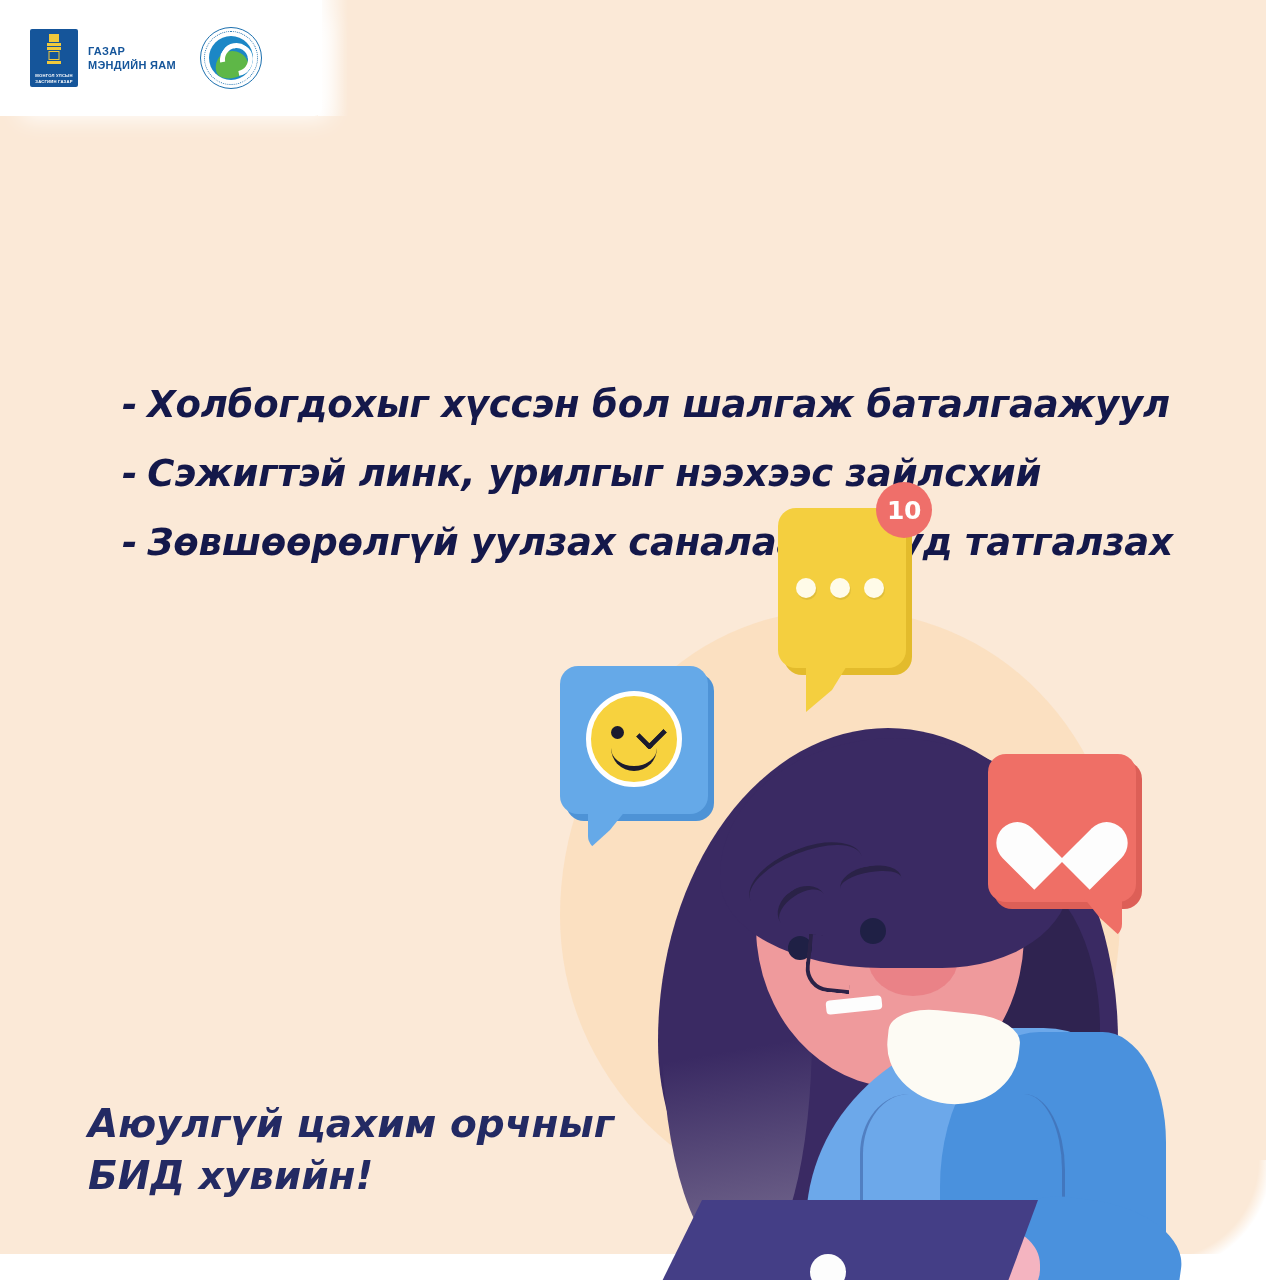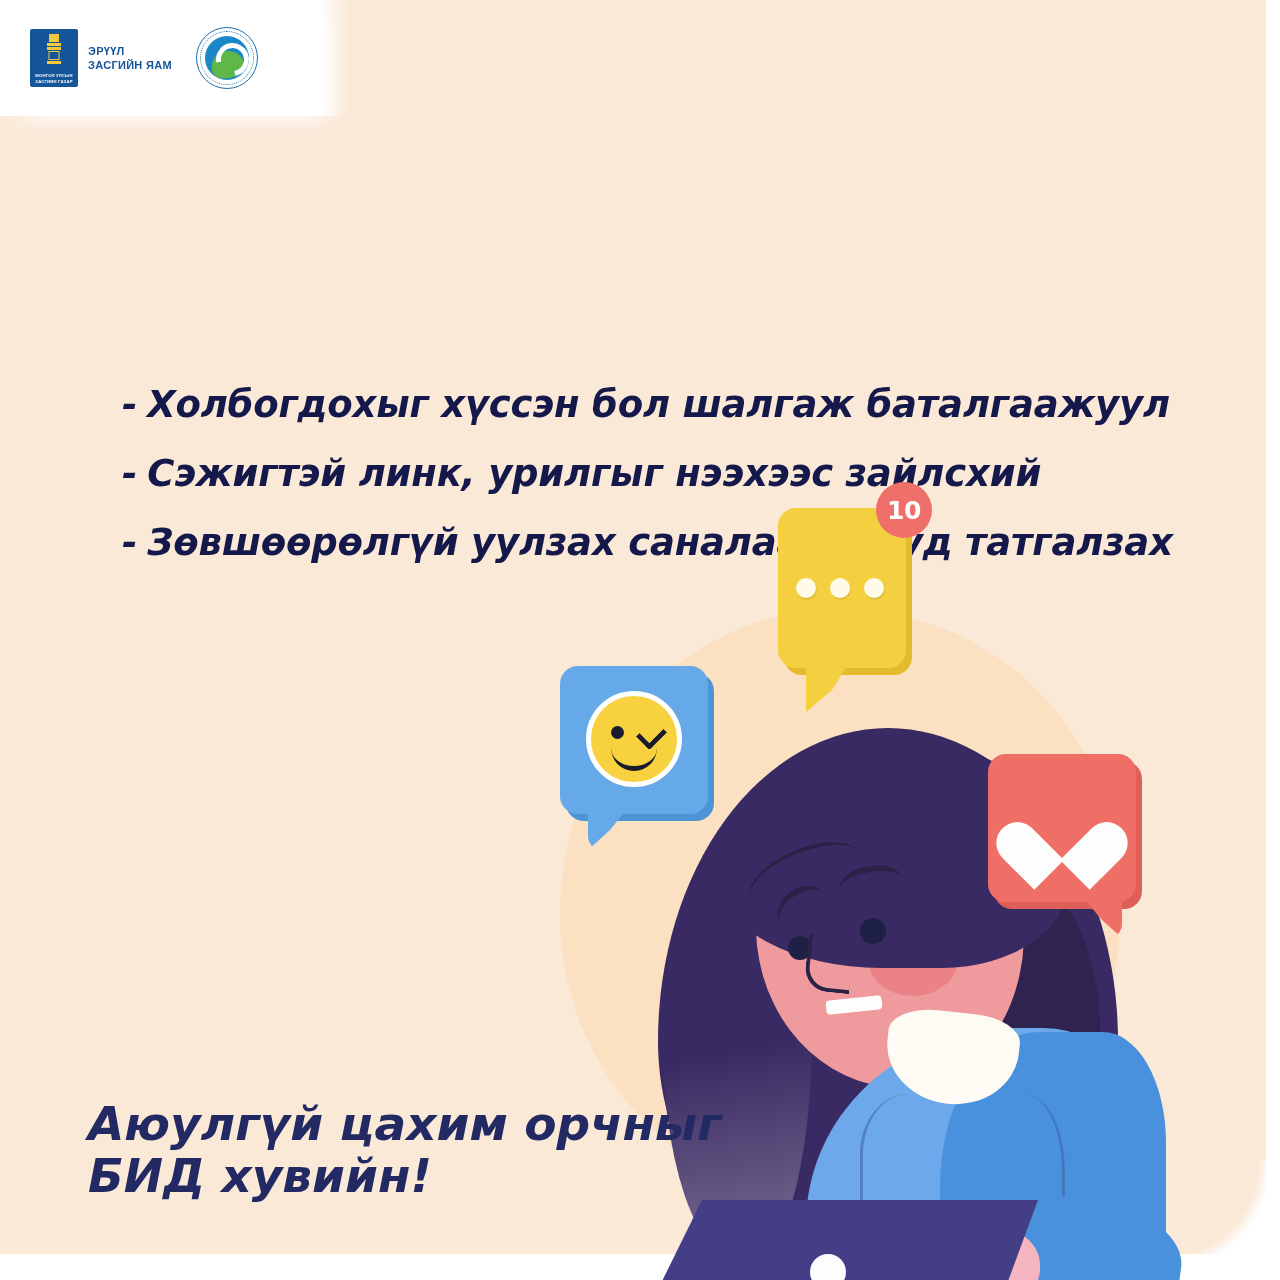--- a/index.html
+++ b/index.html
@@ -118,21 +118,21 @@
     white-space:nowrap;
     letter-spacing:-0.2px;
   }
   .bullet .dash{margin-right:10px;}
 
   .tagline{
     position:absolute;left:88px;top:1098px;
     color:#232a63;
     font-family:"DejaVu Sans","Liberation Sans",sans-serif;
     font-style:italic;font-weight:bold;
-    font-size:47px;line-height:52px;
+    font-size:39px;line-height:52px;
     z-index:6;
   }
 
   
   .art{
     position:absolute;left:520px;top:600px;width:700px;height:680px;
     z-index:3;
   }
   .halo{
     position:absolute;left:40px;top:10px;width:560px;height:600px;
@@ -314,22 +314,22 @@
         <div class="soyombo">
           <i class="s-top"></i>
           <i class="s-b1"></i>
           <i class="s-b2"></i>
           <i class="s-mid"></i>
           <i class="s-b3"></i>
         </div>
         <div class="emb-txt">МОНГОЛ УЛСЫН ЗАСГИЙН ГАЗАР</div>
       </div>
       <div class="gov-name">
-        <div>ЭРҮҮЛ</div>
-        <div>ЗАСГИЙН ЯАМ</div>
+        <div>ГАЗАР</div>
+        <div>МЭНДИЙН ЯАМ</div>
       </div>
     </div>
 
     <div class="ncph-logo">
       <div class="ncph-ring"></div>
       <div class="ncph-ring2"></div>
       <div class="ncph-core"></div>
     </div>
 
   </div>

